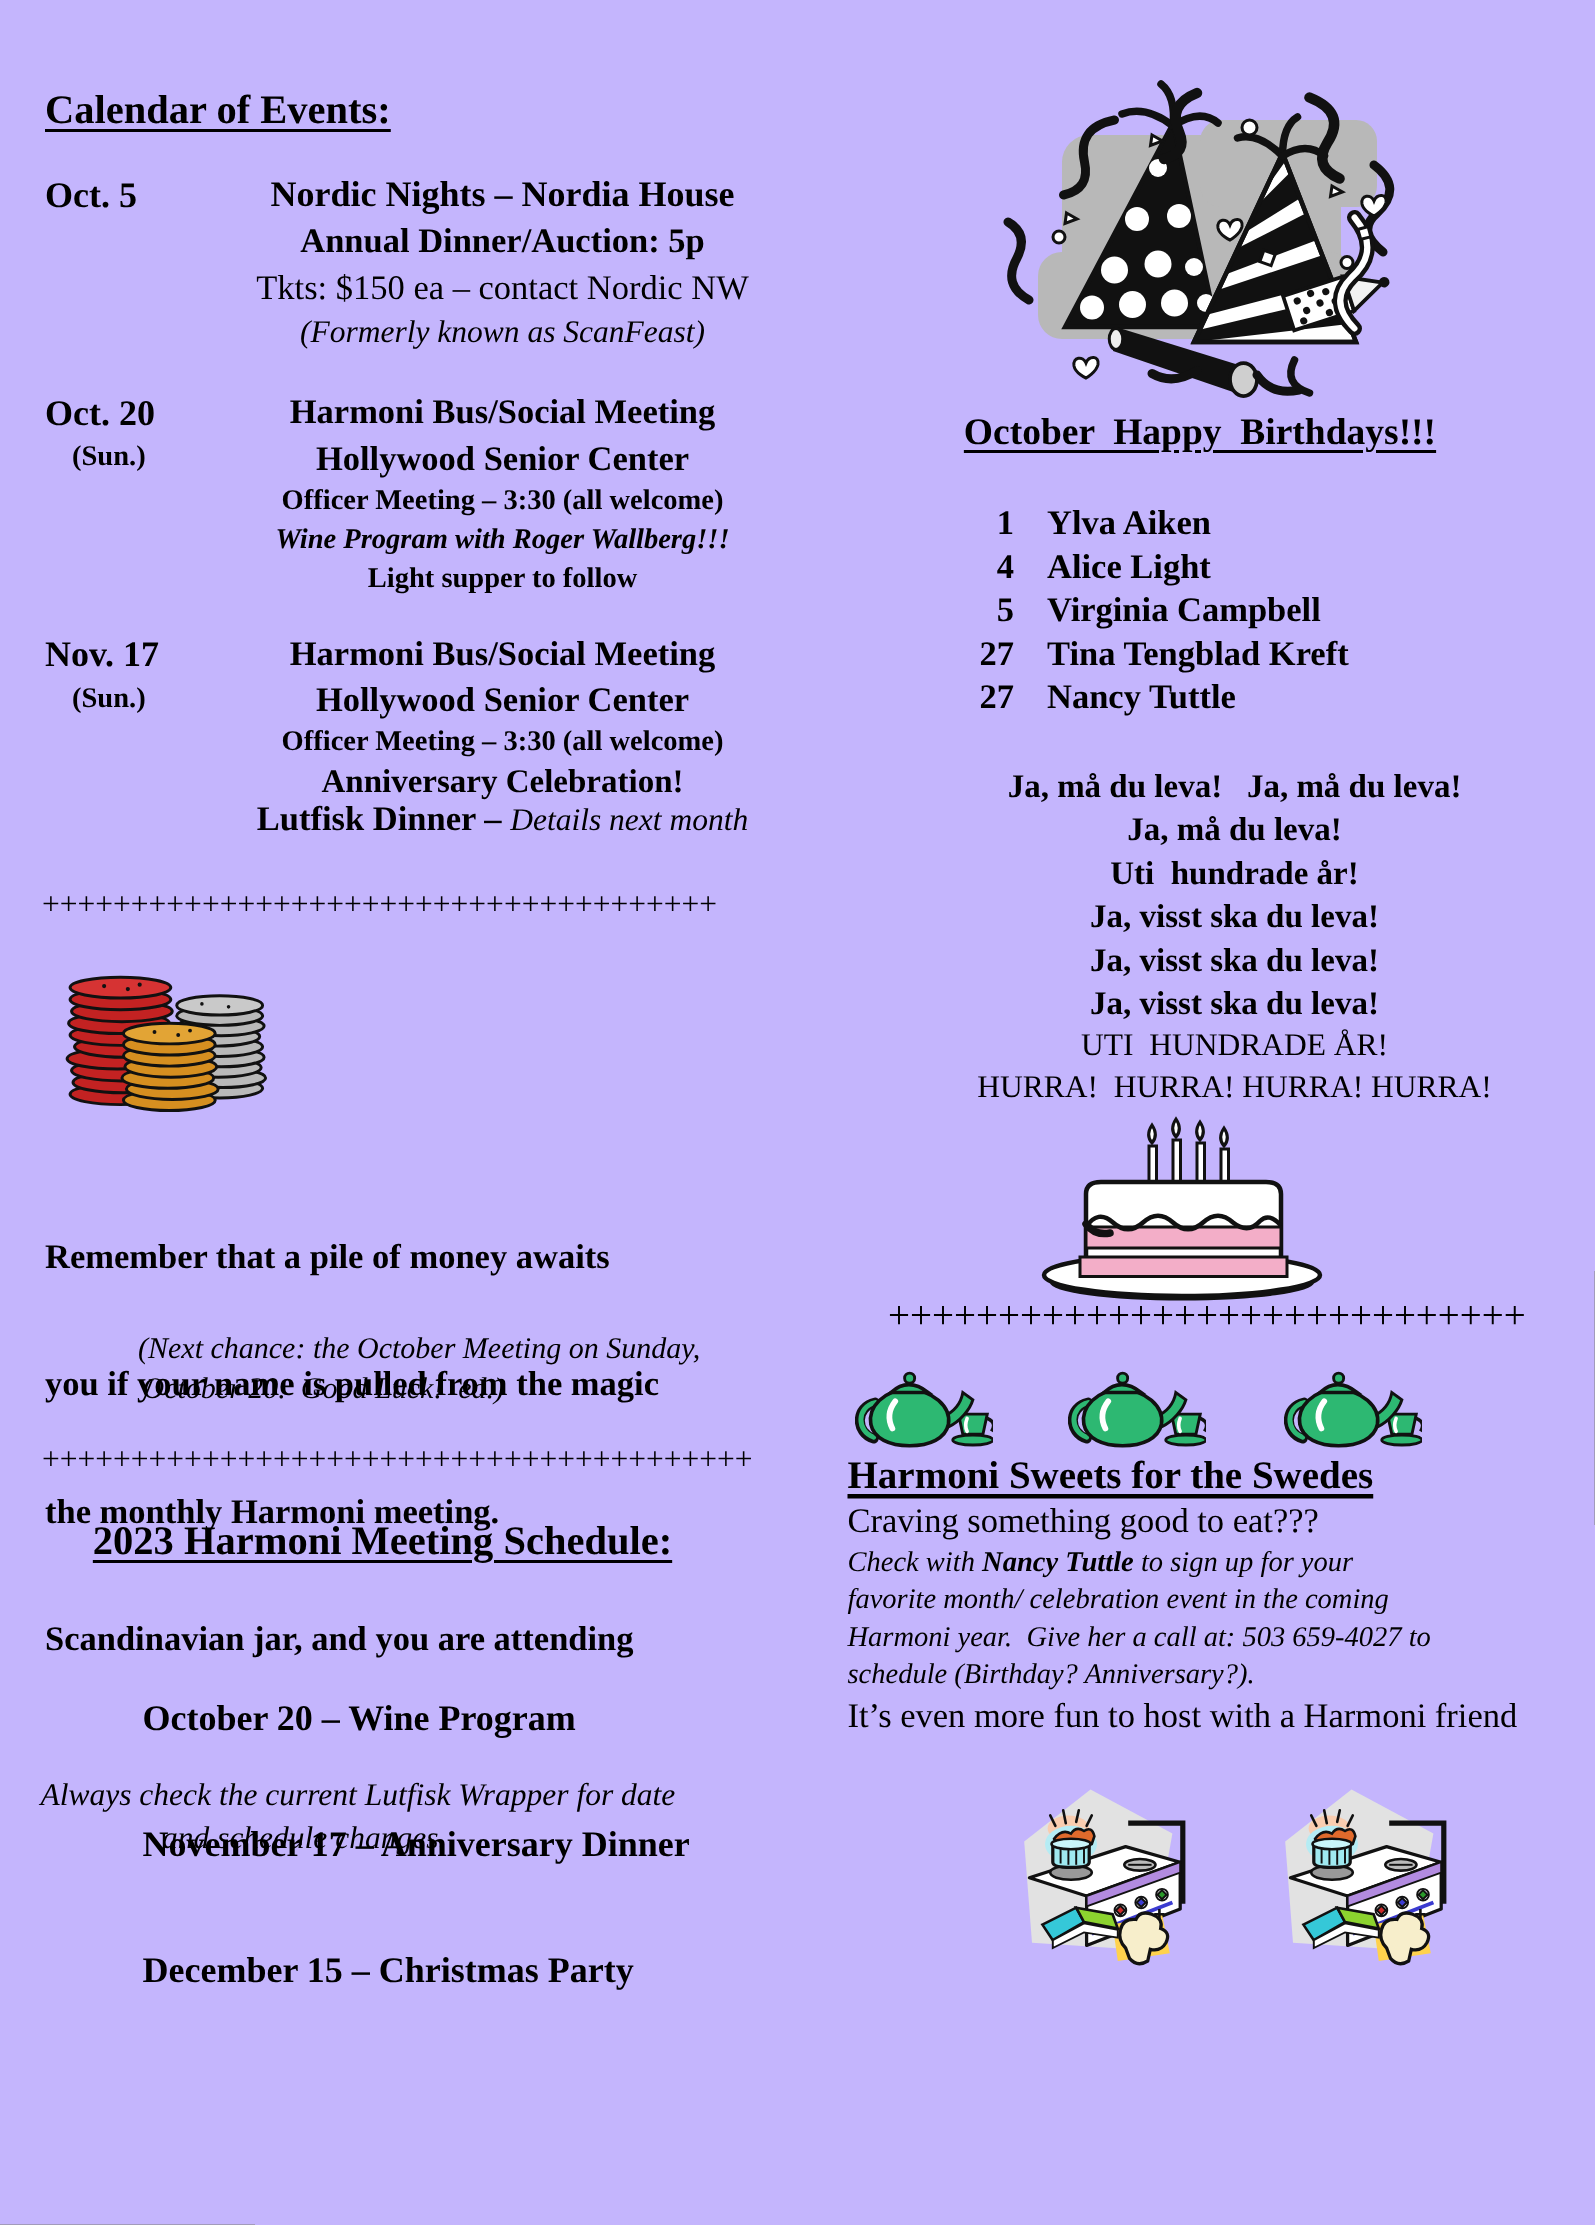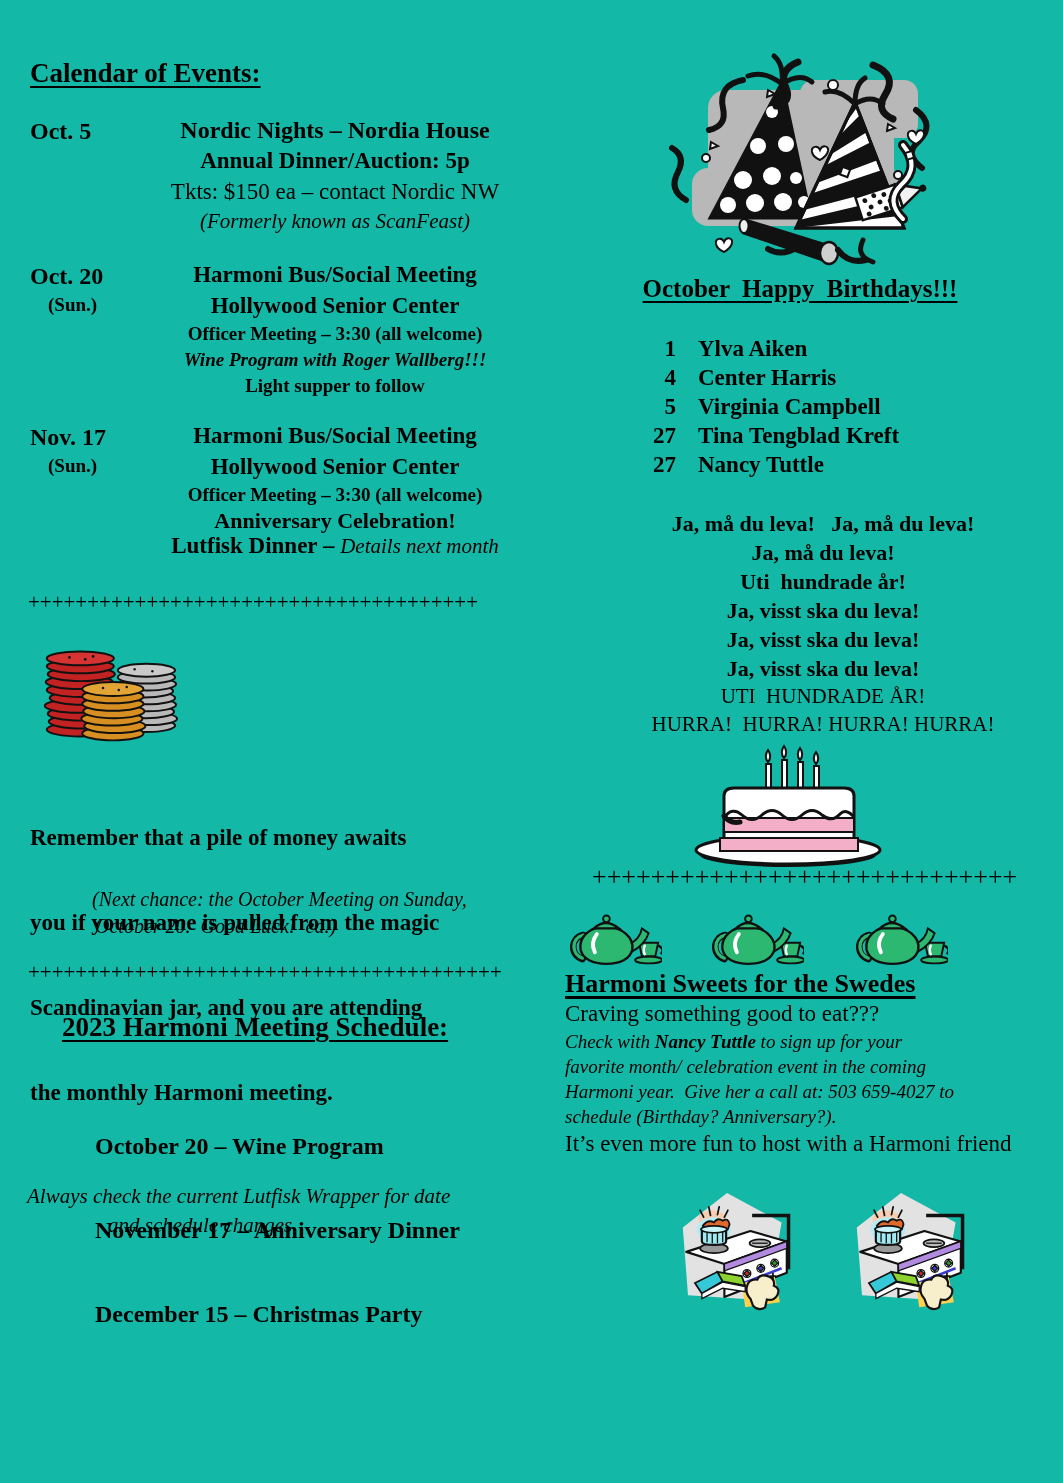--- a/index.html
+++ b/index.html
@@ -1,19 +1,19 @@
 <!DOCTYPE html>
 <html><head>
 <meta charset="utf-8">
 <style>
   html,body{margin:0;padding:0;background:#888;}
   #page{
     position:relative;
     width:1063px;height:1483px;
-    background:#14b8a6;
+    background:#c4b5fd;
     font-family:"Liberation Serif","DejaVu Serif",serif;
     color:#000;
     overflow:hidden;
     margin:0 auto;
   }
   .t{position:absolute;white-space:pre;color:#000;}
   .b{font-weight:bold;}
   .i{font-style:italic;}
   .c{text-align:center;}
   .u{text-decoration:underline;text-underline-offset:4px;text-decoration-thickness:2px;}
@@ -278,22 +278,22 @@
 
     <div class="t" style="left:28px;top:590px;font-size:21px;">++++++++++++++++++++++++++++++++++++++</div>
 
     <svg class="art" style="left:24px;top:638px;" width="158" height="104">
         <use href="#sym-coins"></use>
       </svg>
 
     <div class="t b blk" style="left:30px;top:769px;width:480px;font-size:23px;">
       <div>Remember that a pile of money awaits</div>
       <div>you if your name is pulled from the magic</div>
+      <div>the monthly Harmoni meeting.</div>
       <div>Scandinavian jar, and you are attending</div>
-      <div>the monthly Harmoni meeting.</div>
     </div>
     <div class="t i" style="left:92px;top:888px;font-size:20px;">(Next chance: the October Meeting on Sunday,</div>
     <div class="t i" style="left:95px;top:915px;font-size:20px;">October 20.  Good Luck!  ed.)</div>
 
     <div class="t" style="left:28px;top:960px;font-size:21px;">++++++++++++++++++++++++++++++++++++++++</div>
 
     <div class="t b u c" style="left:40px;top:1012px;width:430px;font-size:27px;">2023 Harmoni Meeting Schedule:</div>
     <div class="t b sched" style="left:95px;top:1077px;font-size:24px;">
       <div>October 20 – Wine Program</div>
       <div>November 17 – Anniversary Dinner</div>
@@ -305,21 +305,21 @@
 
   <div>
 
     <svg class="art" style="left:648px;top:50px;" width="300" height="220">
         <use href="#sym-party"></use>
       </svg>
 
     <div class="t b u c" style="left:560px;top:275px;width:480px;font-size:25px;">October  Happy  Birthdays!!!</div>
 
     <div class="brow" style="left:630px;top:336px;"><span class="num">1</span><span class="nm">Ylva Aiken</span></div>
-    <div class="brow" style="left:630px;top:365px;"><span class="num">4</span><span class="nm">Center Harris</span></div>
+    <div class="brow" style="left:630px;top:365px;"><span class="num">4</span><span class="nm">Alice Light</span></div>
     <div class="brow" style="left:630px;top:394px;"><span class="num">5</span><span class="nm">Virginia Campbell</span></div>
     <div class="brow" style="left:630px;top:423px;"><span class="num">27</span><span class="nm">Tina Tengblad Kreft</span></div>
     <div class="brow" style="left:630px;top:452px;"><span class="num">27</span><span class="nm">Nancy Tuttle</span></div>
 
     <div class="t b c" style="left:588px;top:511px;width:470px;font-size:22px;">Ja, må du leva!   Ja, må du leva!</div>
     <div class="t b c" style="left:588px;top:540px;width:470px;font-size:22px;">Ja, må du leva!</div>
     <div class="t b c" style="left:588px;top:569px;width:470px;font-size:22px;">Uti  hundrade år!</div>
     <div class="t b c" style="left:588px;top:598px;width:470px;font-size:22px;">Ja, visst ska du leva!</div>
     <div class="t b c" style="left:588px;top:627px;width:470px;font-size:22px;">Ja, visst ska du leva!</div>
     <div class="t b c" style="left:588px;top:656px;width:470px;font-size:22px;">Ja, visst ska du leva!</div>

